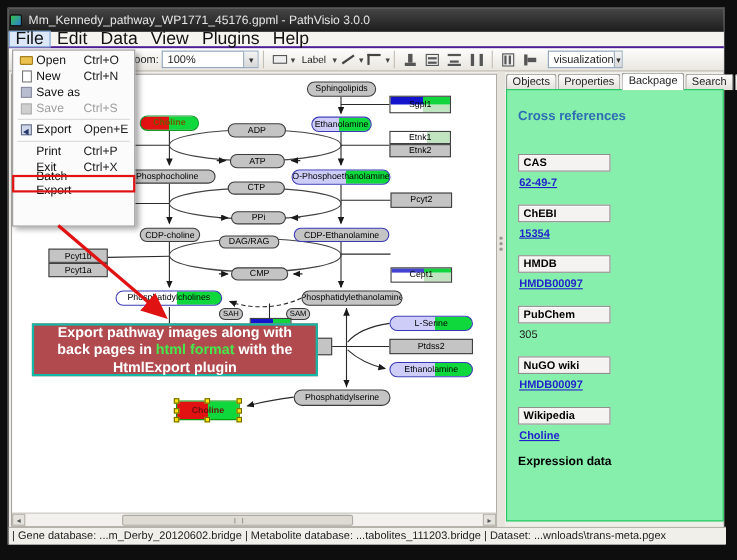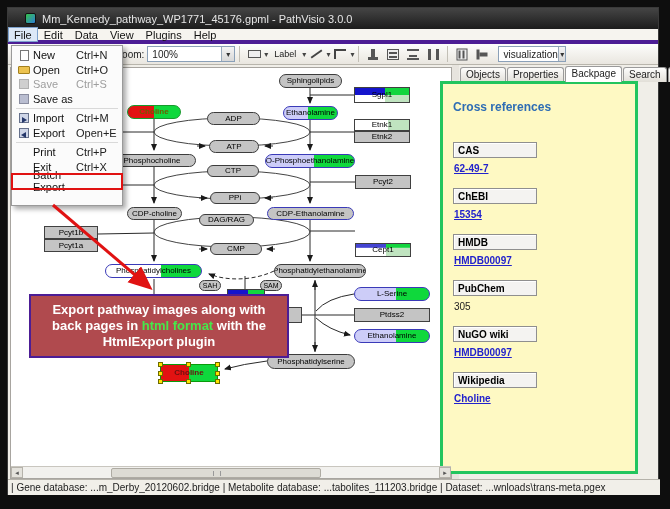--- a/index.html
+++ b/index.html
@@ -5,28 +5,28 @@
   * { margin:0; padding:0; box-sizing:border-box; }
   html,body { width:670px; height:509px; overflow:hidden; background:#0b0b0b;
               font-family:"Liberation Sans", sans-serif; }
   #frame { position:absolute; left:0; top:0; width:670px; height:509px; background:#0e0e0e; }
   #window { position:absolute; left:7px; top:7px; width:652px; height:488px;
             background:#f0eee8; border:1px solid #3a3a3a; }
 
   
   #titlebar { position:absolute; left:0; top:0; width:100%; height:21px;
               background:linear-gradient(#454545,#1c1c1c); display:flex; align-items:center;
-              color:#e6e6e6; font-size:11px; padding-left:17px; }
+              color:#e6e6e6; font-size:11px; padding-left:1px; }
   #app-icon { width:11px; height:11px; margin-right:6px; border-radius:2px;
               background:linear-gradient(135deg,#35c24a 0%,#2d7dd6 100%); border:1px solid #111; }
 
   
   #menubar { position:absolute; left:0; top:21px; width:100%; height:15px;
-             background:#f6f4ef; border-bottom:4px solid #4c1d95; display:flex;
-             align-items:center; font-size:11px; }
+             background:#f6f4ef; border-bottom:2px solid #4c1d95; display:flex;
+             align-items:center; font-size:16px; }
   .menu-item { padding:0 6px; height:15px; display:flex; align-items:center; color:#111; }
   .menu-item.active { background:#dce8f7; border:1px solid #7da2ce; padding:0 5px; }
 
   
   #toolbar { position:absolute; left:0; top:36px; width:100%; height:21px;
              background:linear-gradient(#fdfdfc,#e9e6df); border-bottom:1px solid #b8b5ac;
              display:flex; align-items:center; font-size:10px; color:#222; }
   #toolbar .spacer { width:108px; }
   .tb-sep { width:1px; height:16px; background:#c2bfb6; margin:0 4px; }
   .combo { height:16px; background:#fff; border:1px solid #8aa0b8; display:flex;
@@ -92,22 +92,22 @@
               linear-gradient(to right,#ffffff 55%,#c0e4c0 55%) bottom/100% 68% no-repeat; }
   .gb-etnk1 { background:linear-gradient(to right,#ffffff 62%,#c0e4c0 62%); }
   .small-oval { font-size:7px; border-radius:6px; }
   .lbl-olive { color:#6e5c00; font-weight:bold; }
   .lbl-maroon { color:#6d1010; font-weight:bold; }
   .node-sel { border-radius:2px; border:1px solid #0a9a0a; z-index:6; overflow:visible; }
   .handle { position:absolute; width:5px; height:5px; background:#ffe400;
             border:1px solid #6b6b00; z-index:7; }
 
   
-  #callout { position:absolute; left:18px; top:226px; width:260px; height:64px; z-index:20;
-             background:#b04a4e; border:2px solid #4c1d95; color:#fff; font-weight:bold;
+  #callout { position:absolute; left:18px; top:226px; width:260px; height:48px; z-index:20;
+             background:#b04a4e; border:2px solid #14b8a6; color:#fff; font-weight:bold;
              font-size:13px; text-align:center; display:flex; align-items:center;
              justify-content:center; padding:2px 6px; line-height:1.25; }
   #callout .hl { color:#46e84b; }
 
   
   #hscroll { position:absolute; left:0; bottom:0; width:440px; height:12px; background:#f2f1ee;
              border-top:1px solid #c9c6bf; display:flex; align-items:center; z-index:8; }
   .sb-btn { width:12px; height:11px; background:#e4e2dc; border:1px solid #b5b2aa;
             font-size:7px; display:flex; align-items:center; justify-content:center; color:#555; }
   #hthumb { position:absolute; left:100px; width:210px; height:10px; top:1px;
@@ -121,22 +121,22 @@
   #splitter i { display:block; width:3px; height:3px; background:#9a978f; border-radius:50%;
                 margin:2px auto; }
   #splitter .grip { margin-top:150px; }
 
   
   #tabs { position:absolute; left:452px; top:57px; width:198px; height:17px; display:flex;
           align-items:flex-end; font-size:10px; }
   .tab { border:1px solid #9a9a9a; border-bottom:none; background:linear-gradient(#fdfdfc,#e2dfd8);
          border-radius:3px 3px 0 0; padding:1px 5px 2px; margin-right:1px; color:#222; }
   .tab.active { background:#fff; padding-bottom:3px; position:relative; z-index:3; }
-  #panel { position:absolute; left:432px; top:73px; width:198px; height:393px; background:#fef9c3;
-           border:3px solid #22c55e; z-index:2; }
+  #panel { position:absolute; left:452px; top:73px; width:198px; height:393px; background:#86efac;
+           border:1px solid #22c55e; z-index:2; }
   #panel-content { padding:16px 0 0 10px; }
   #xref-heading { color:#2e6db4; font-weight:bold; font-size:12px; margin-bottom:26px; }
   .xref { margin-bottom:12px; }
   .xref-box { display:inline-block; min-width:84px; background:#f4f3f1; border:1px solid #8f8f8f;
               box-shadow:inset 1px 1px 0 #fff; font-weight:bold; font-size:10px;
               padding:2px 4px 1px; color:#000; }
   .xref-val { display:block; margin:5px 0 0 1px; font-size:10px; font-weight:bold;
               color:#2222cc; text-decoration:underline; }
   .xref-val.plain { color:#222; text-decoration:none; font-weight:normal; }
   #expr-heading { font-weight:bold; font-size:11px; color:#000; margin-top:3px; }
@@ -373,54 +373,47 @@
     <div id="hscroll">
       <span class="sb-btn">◂</span>
       <span id="hthumb"></span>
       <span class="sb-btn" id="sb-right">▸</span>
     </div>
   </div>
 
   <div id="file-menu">
     <div class="fm-row">
       <span class="fm-ico">
+            <span class="ic i-folder"></span>
+          </span>
+      <span class="fm-label">Open</span>
+      <span class="fm-short">Ctrl+O</span>
+    </div>
+    <div class="fm-row">
+      <span class="fm-ico">
             <span class="ic i-newfile"></span>
           </span>
       <span class="fm-label">New</span>
       <span class="fm-short">Ctrl+N</span>
     </div>
     <div class="fm-row">
       <span class="fm-ico">
-            <span class="ic i-folder"></span>
+            <span class="ic i-save"></span>
           </span>
-      <span class="fm-label">Open</span>
-      <span class="fm-short">Ctrl+O</span>
+      <span class="fm-label">Save as</span>
+      <span class="fm-short"></span>
     </div>
     <div class="fm-row disabled">
       <span class="fm-ico">
             <span class="ic i-save dis"></span>
           </span>
       <span class="fm-label">Save</span>
       <span class="fm-short">Ctrl+S</span>
     </div>
-    <div class="fm-row">
-      <span class="fm-ico">
-            <span class="ic i-save"></span>
-          </span>
-      <span class="fm-label">Save as</span>
-      <span class="fm-short"></span>
-    </div>
     <div class="fm-sep"></div>
-    <div class="fm-row">
-      <span class="fm-ico">
-            <span class="ic i-import"></span>
-          </span>
-      <span class="fm-label">Import</span>
-      <span class="fm-short">Ctrl+M</span>
-    </div>
     <div class="fm-row">
       <span class="fm-ico">
             <span class="ic i-export"></span>
           </span>
       <span class="fm-label">Export</span>
       <span class="fm-short">Open+E</span>
     </div>
     <div class="fm-sep"></div>
     <div class="fm-row">
       <span class="fm-ico"></span>
@@ -475,20 +468,21 @@
       </div>
       <div class="xref">
         <span class="xref-box">NuGO wiki</span>
         <a class="xref-val">HMDB00097</a>
       </div>
       <div class="xref">
         <span class="xref-box">Wikipedia</span>
         <a class="xref-val">Choline</a>
       </div>
 
+      <div id="expr-heading">Expression data</div>
     </div>
   </div>
 
   <div id="statusbar">
     <span>| Gene database: ...m_Derby_20120602.bridge | Metabolite database: ...tabolites_111203.bridge | Dataset: ...wnloads\trans-meta.pgex</span>
   </div>
 
   <svg id="red-arrow-svg" width="652" height="488">
     <defs>
       <marker id="arrRed" markerWidth="9" markerHeight="9" refX="6" refY="3.5" orient="auto">

